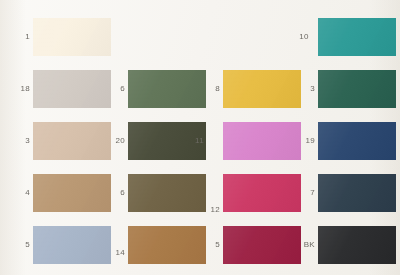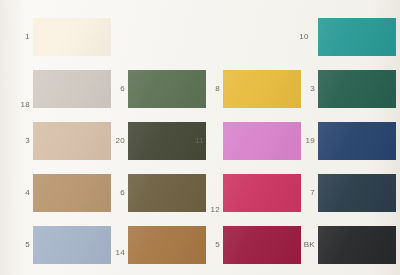--- a/index.html
+++ b/index.html
@@ -97,21 +97,21 @@
         <div class="swatch" style="background: rgb(250, 242, 226);">
           <div class="sheen"></div>
         </div>
       </div>
       <div class="label" style="left: 293px; top: 33px; width: 22px; text-align: center;">10</div>
       <div class="swatch-wrap" style="left: 318px; top: 18px; width: 78px; height: 38px;">
         <div class="swatch" style="background: rgb(42, 154, 150);">
           <div class="sheen"></div>
         </div>
       </div>
-      <div class="label" style="left: 7px; top: 85px; width: 23px; margin-top: 16px;">18</div>
+      <div class="label" style="left: 7px; top: 85px; width: 23px;">18</div>
       <div class="swatch-wrap" style="left: 33px; top: 70px; width: 78px; height: 38px;">
         <div class="swatch" style="background: rgb(210, 203, 196);">
           <div class="sheen"></div>
         </div>
       </div>
       <div class="label" style="left: 103px; top: 85px; width: 22px;">6</div>
       <div class="swatch-wrap" style="left: 128px; top: 70px; width: 78px; height: 38px;">
         <div class="swatch" style="background: rgb(94, 115, 85);">
           <div class="sheen"></div>
         </div>

